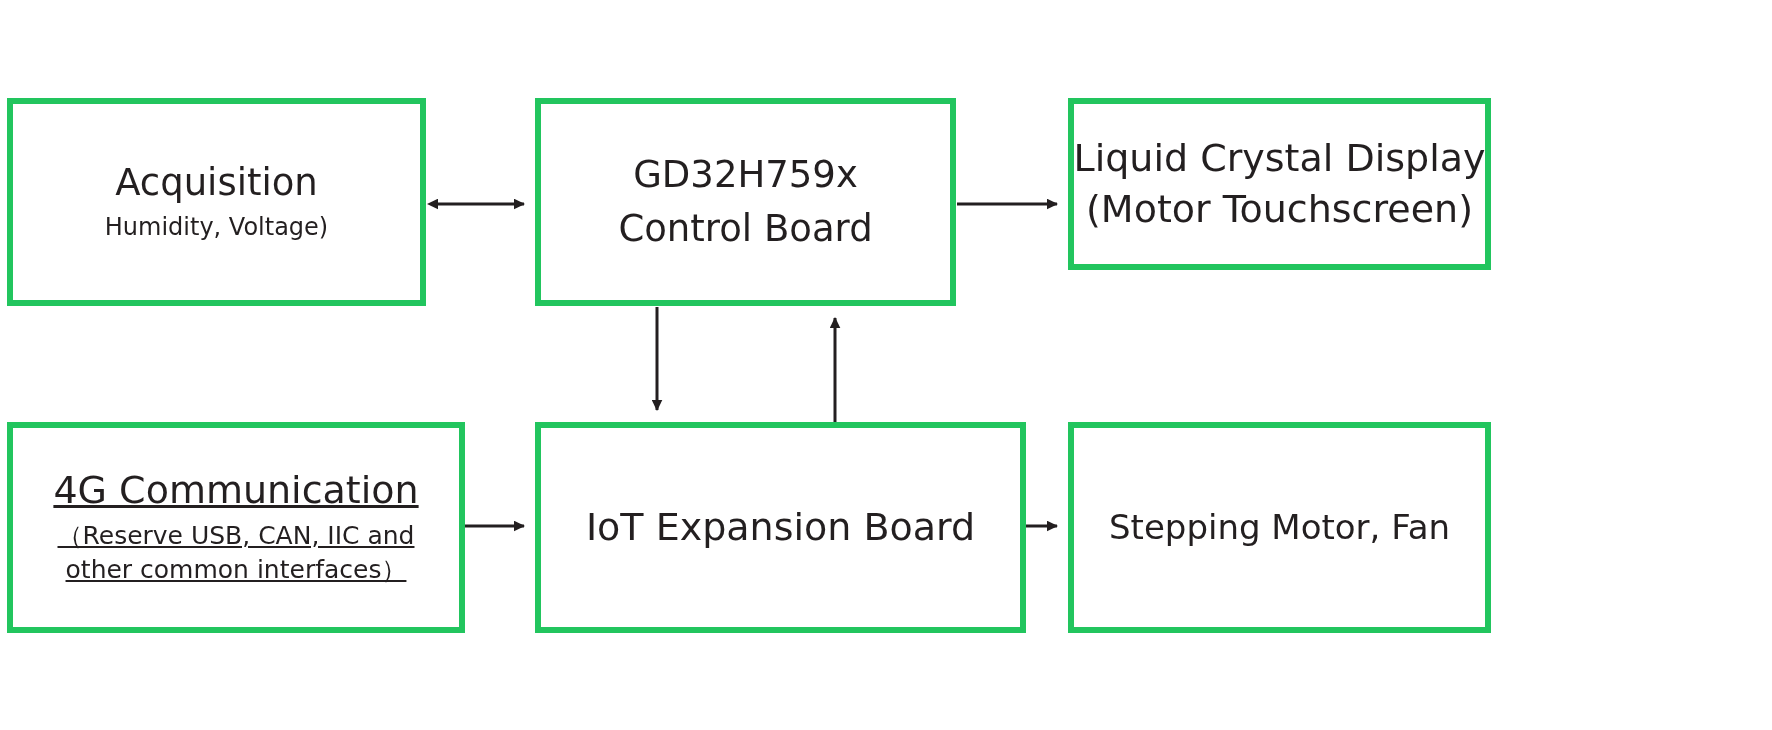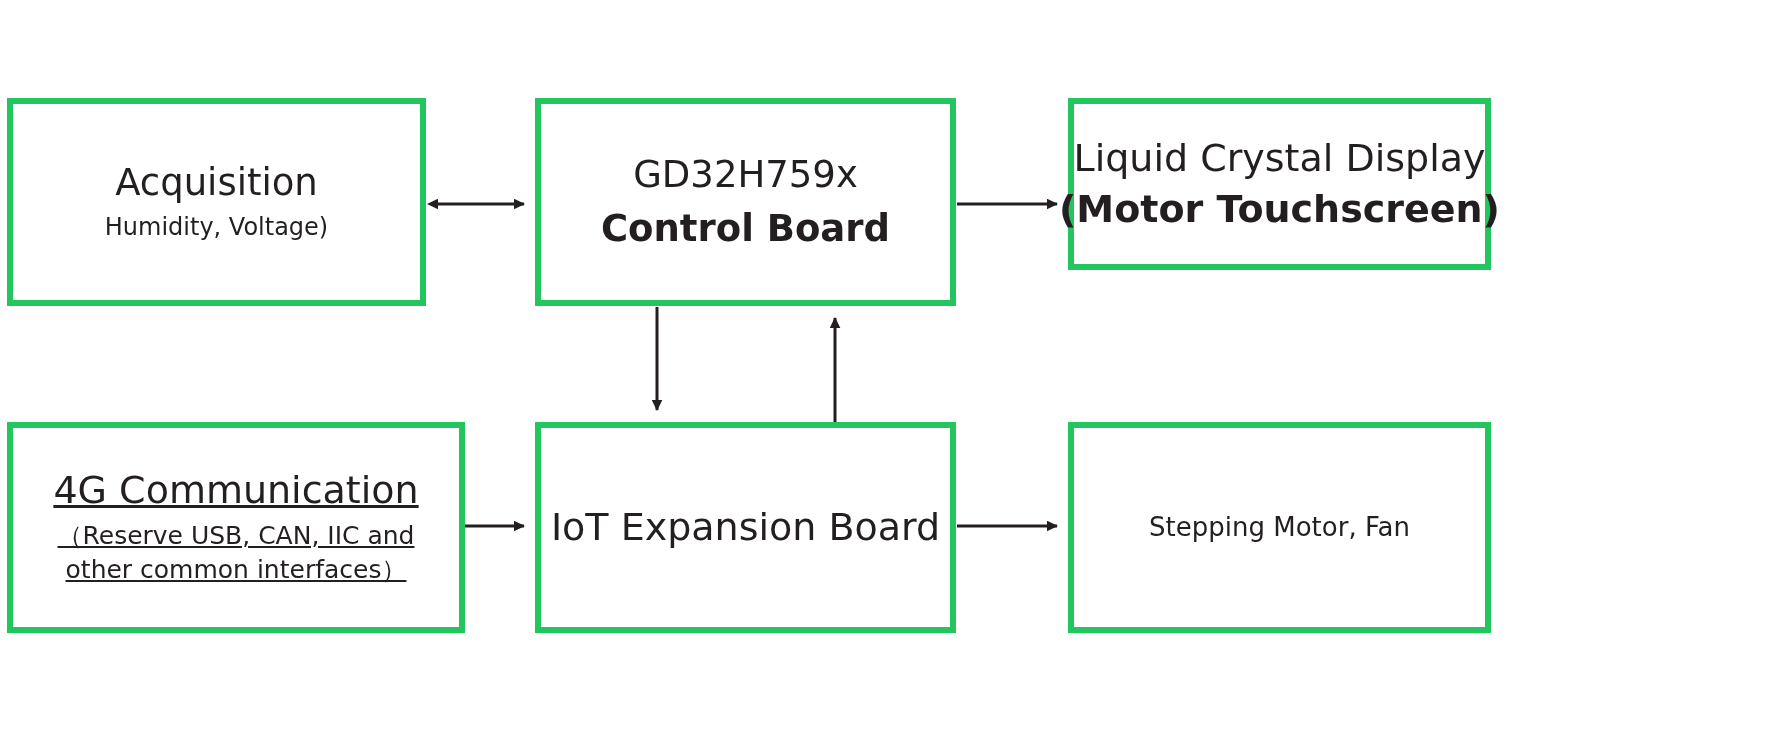--- a/index.html
+++ b/index.html
@@ -41,39 +41,39 @@
   }
   .node .sub {
     font-size: 24px;
     font-weight: 400;
     color: #231f20;
     margin-top: 7px;
     line-height: 1.35;
   }
   .node .line2 {
     font-size: 37px;
-    font-weight: 700;
+    font-weight: 400;
     color: #231f20;
     white-space: nowrap;
   }
 
   
   #node-acquisition      { left: 7px;    top: 98px;  width: 419px; height: 208px; }
   #node-control-board    { left: 535px;  top: 98px;  width: 421px; height: 208px; }
   #node-lcd             { left: 1068px; top: 98px;  width: 423px; height: 172px; }
   #node-4g              { left: 7px;    top: 422px; width: 458px; height: 211px; text-decoration: underline; }
-  #node-iot             { left: 535px;  top: 422px; width: 421px; height: 211px; }
+  #node-iot             { left: 535px;  top: 422px; width: 491px; height: 211px; }
   #node-motor           { left: 1068px; top: 422px; width: 423px; height: 211px; }
 
   #node-lcd .title { font-size: 38px; }
   #node-lcd .line2 { font-size: 38px; margin-top: 6px; }
   #node-control-board .title { font-size: 37px; }
   #node-control-board .line2 { margin-top: 10px; }
   #node-iot .title { font-size: 38px; }
-  #node-motor .title { font-size: 26px; }
+  #node-motor .title { font-size: 34px; }
   #node-4g .title { font-size: 38px; }
   #node-4g .sub { font-size: 25px; margin-top: 6px; }
   #node-acquisition .sub { font-size: 24px; margin-top: 6px; }
 
   
   #arrows {
     position: absolute;
     left: 0; top: 0;
     width: 1772px;
     height: 730px;

